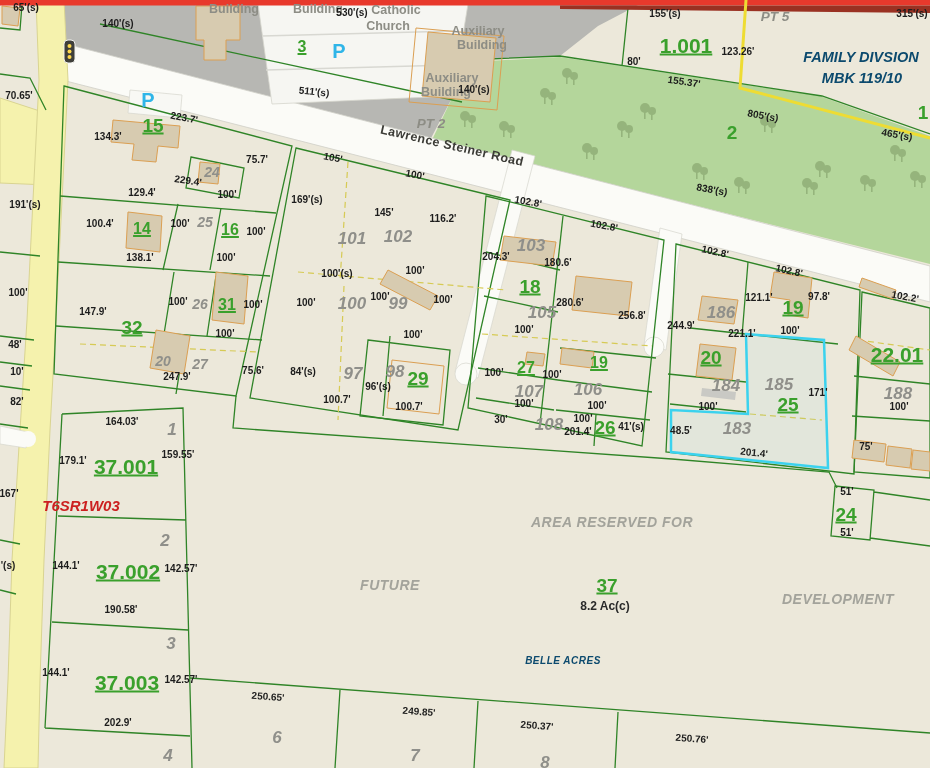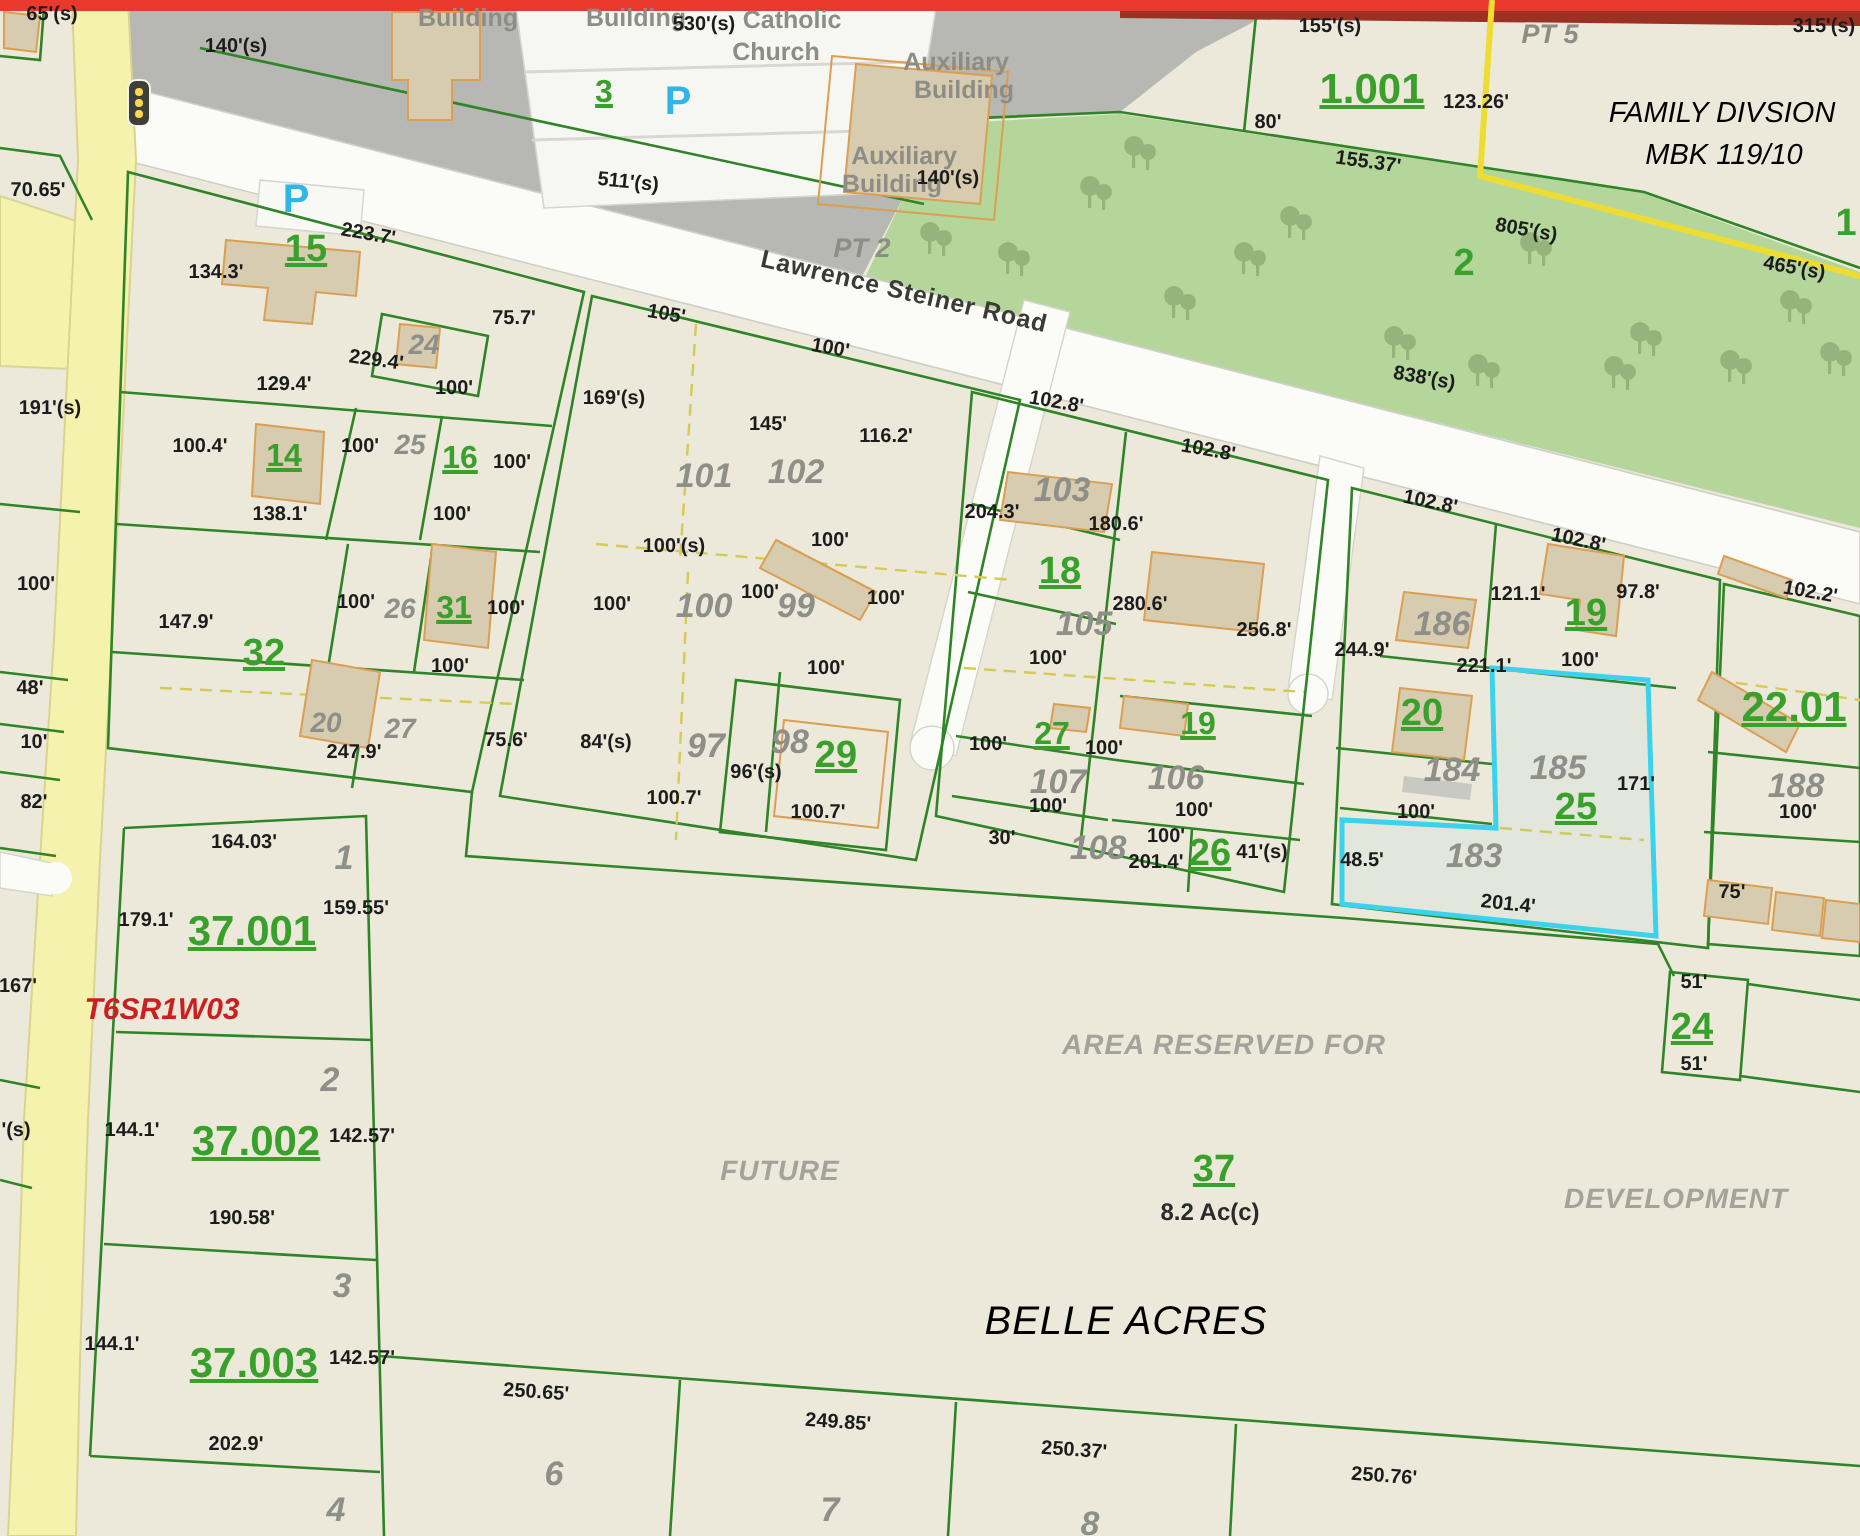--- a/index.html
+++ b/index.html
@@ -10,22 +10,22 @@
   .dim{font-size:10px;font-weight:600;color:#1c1c1c;}
   .lot-g{font-size:16px;font-weight:700;color:#3aa02c;text-decoration:underline;text-decoration-thickness:2px;}
   .lot-g.lg{font-size:19px;}
   .lot-g.xl{font-size:21px;}
   .lot-g.nou{text-decoration:none;}
   .lot-x{font-size:14px;font-weight:700;font-style:italic;color:#8f8f8a;}
   .lot-x.lg{font-size:17px;}
   .poi{font-size:12.5px;font-weight:600;color:#8d8d85;}
   .pt{font-size:13.5px;font-weight:700;font-style:italic;color:#8d8d85;}
   .note{font-size:14px;font-weight:700;font-style:italic;color:#a3a39b;letter-spacing:.5px;}
-  .title{font-size:14.5px;font-weight:400;font-style:italic;color:#000000;}
-  .title.lg{font-size:20px;letter-spacing:.5px;}
+  .title{font-size:14.5px;font-weight:700;font-style:italic;color:#0c4a6e;}
+  .title.lg{font-size:10px;letter-spacing:.5px;}
   .ref{font-size:15px;font-weight:700;font-style:italic;color:#cc2020;}
   .pmark{font-size:20px;font-weight:700;color:#2fb5e8;}
   .road-name{font-size:12.5px;font-weight:600;color:#3b3b36;letter-spacing:.4px;}
   .acreage{font-size:12px;font-weight:600;color:#2a2a2a;}
 </style>
 </head>
 <body>
 
 <div class="map">
   <svg width="930" height="768" viewBox="0 0 930 768">

